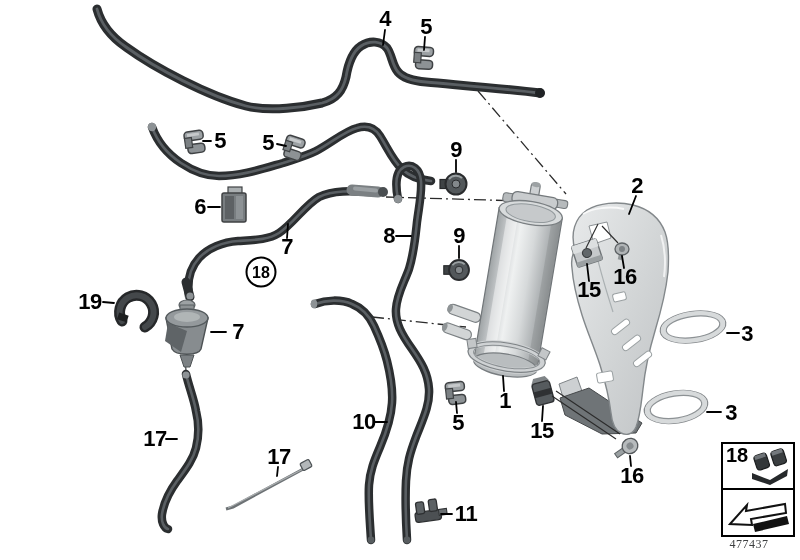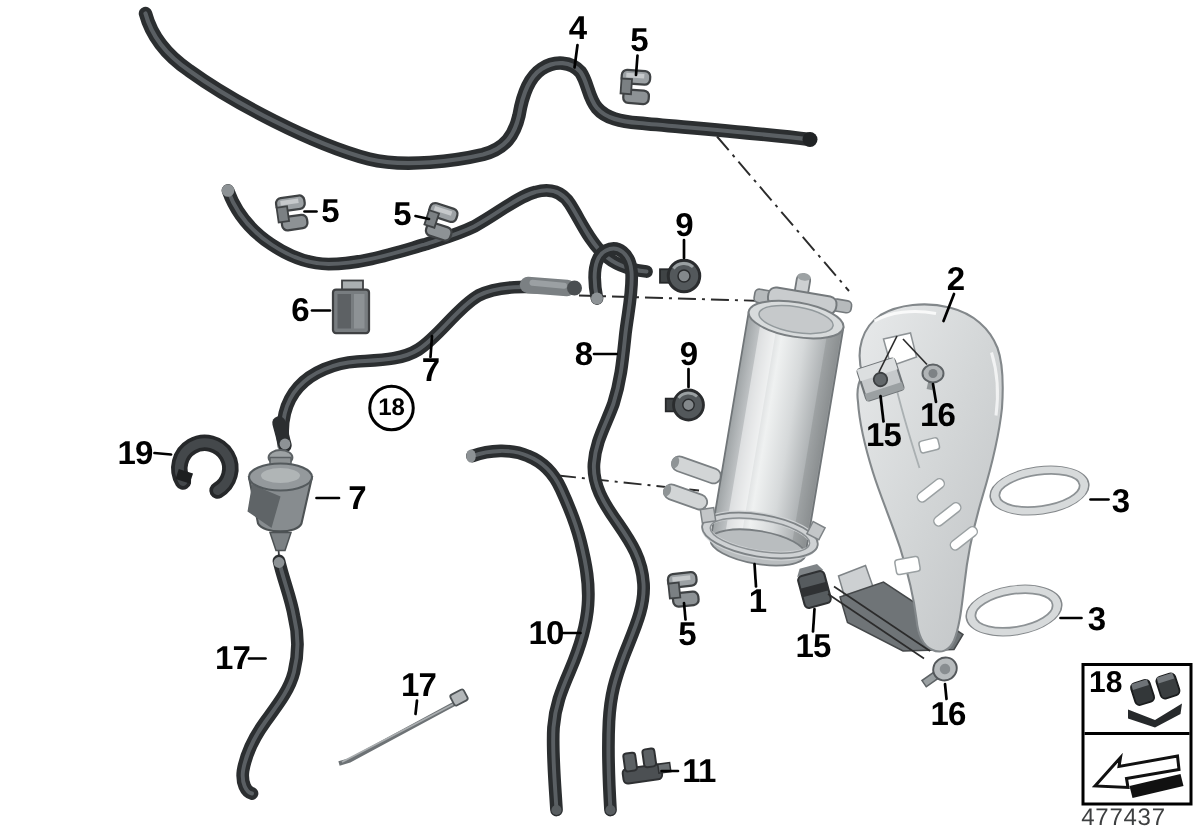--- a/index.html
+++ b/index.html
@@ -23,21 +23,21 @@
     position:absolute; left:721px; top:442px; width:74px; height:95px;
     border:2px solid #000; box-sizing:border-box; background:#fff;
   }
   .legend-top { position:relative; height:46px; border-bottom:2px solid #000; box-sizing:border-box; }
   .legend-bottom { position:relative; height:45px; }
   .legend-num { position:absolute; left:3px; top:1px; font-weight:700; font-size:20px; color:#000; line-height:1; }
   .legend-icon-clip { position:absolute; left:26px; top:4px; }
   .legend-icon-arrow { position:absolute; left:3px; top:3px; }
   .drawing-number {
     position:absolute; left:700px; top:537px; width:98px; text-align:center;
-    font-size:16px; color:#3d3f40; letter-spacing:0.5px;
+    font-size:12px; color:#3d3f40; letter-spacing:0.5px;font-family:Liberation Serif, serif;
   }
 </style>
 </head>
 <body>
 
 <div class="stage">
 
   <svg class="art" width="800" height="560" viewBox="0 0 800 560">
     <defs>
       <linearGradient id="canGrad" x1="0" y1="0" x2="1" y2="0">

